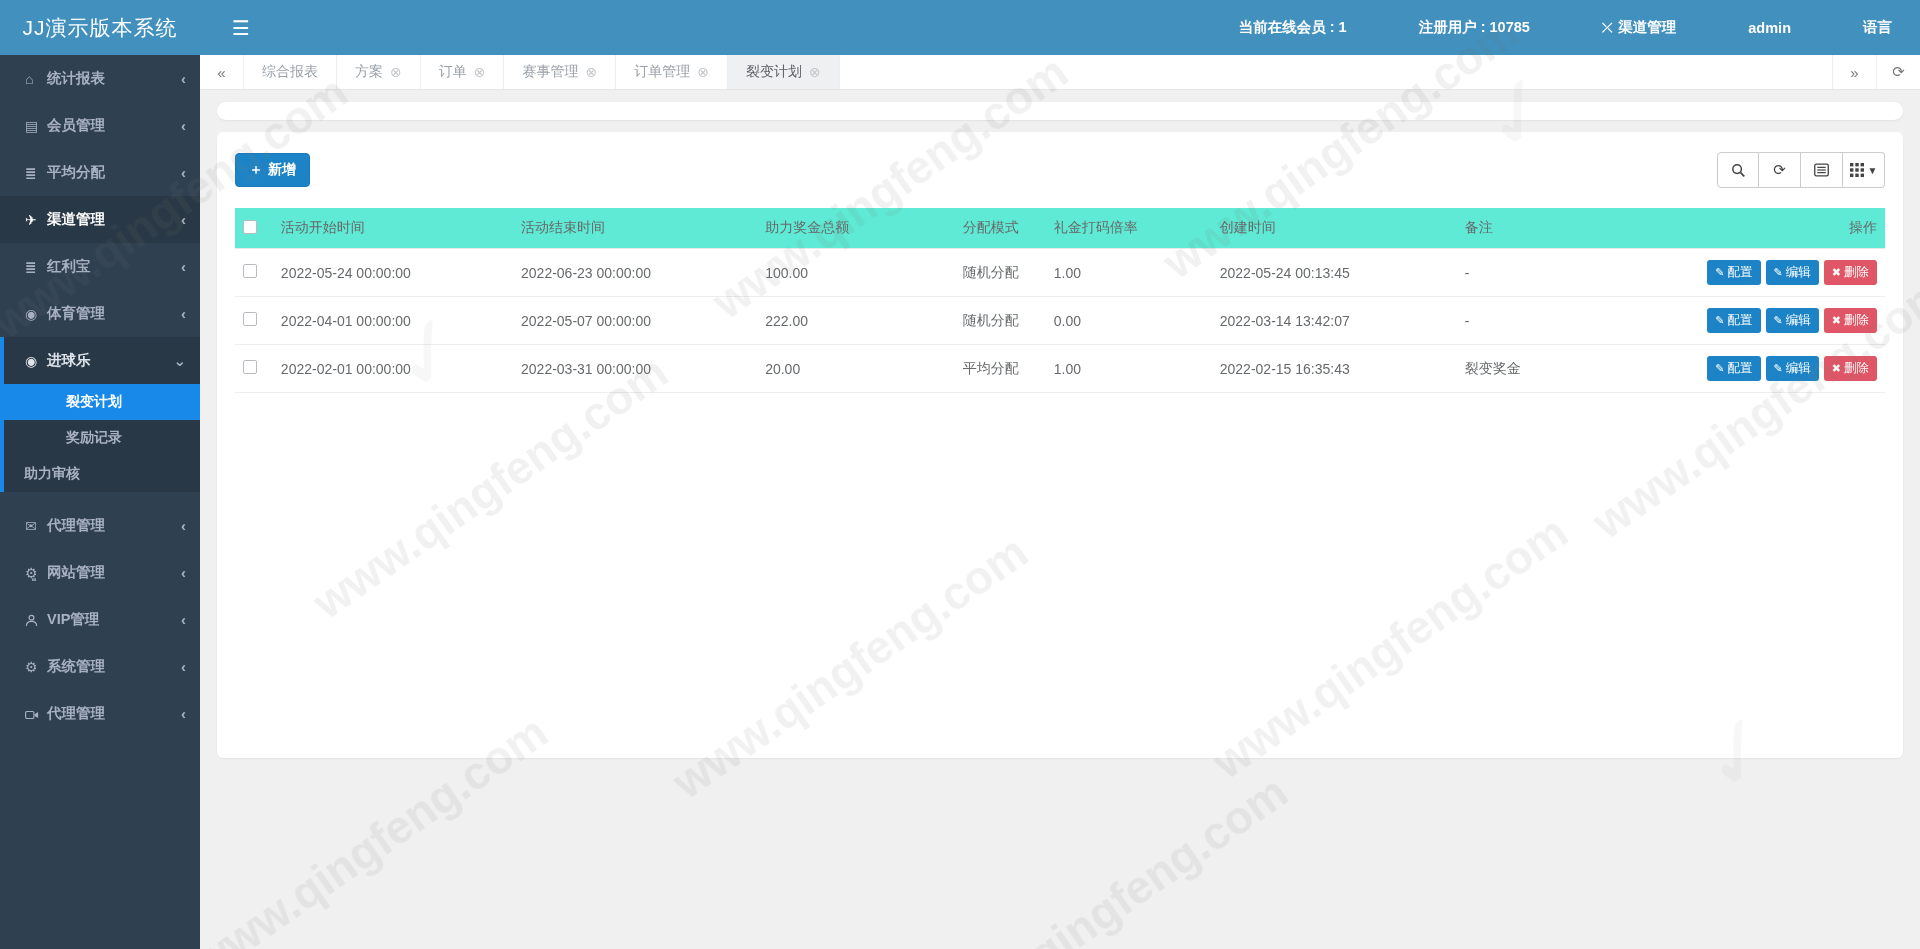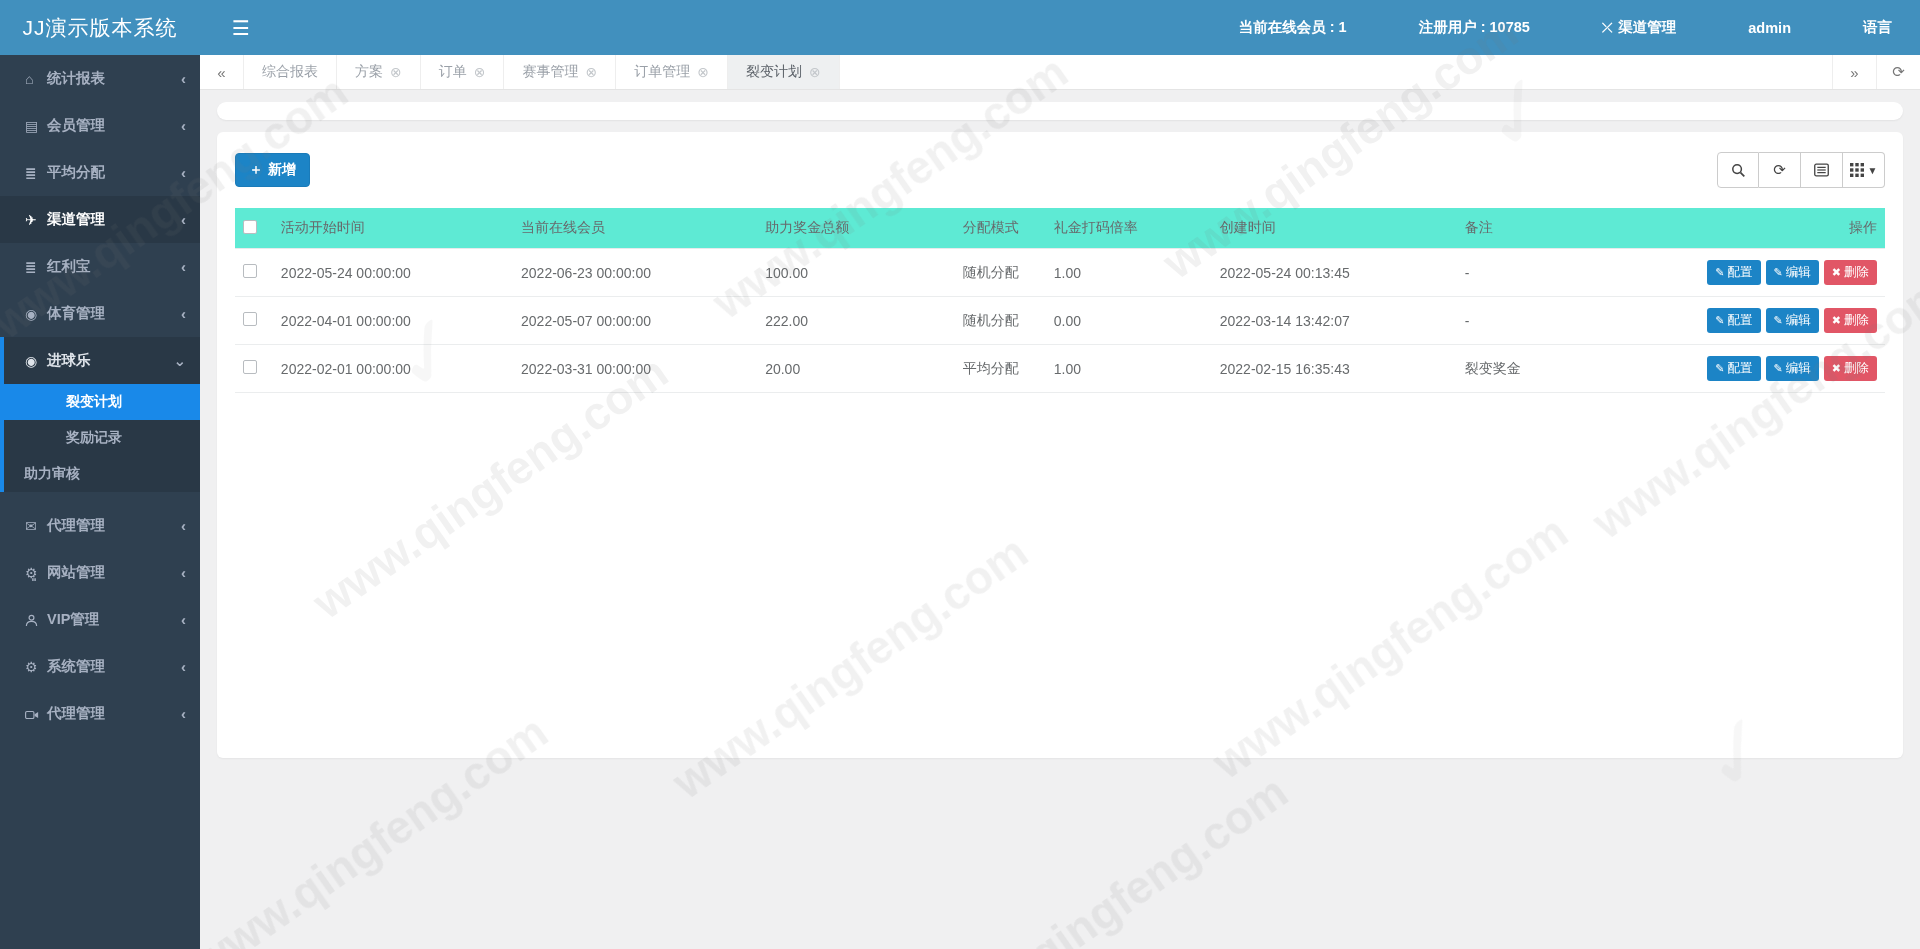--- a/index.html
+++ b/index.html
@@ -264,21 +264,21 @@
         <col style="width:92px">
           <col style="width:168px">
           <col style="width:248px">
           <col style="width:246px">
           <col>
       </colgroup>
       <thead>
         <tr>
           <th><span class="chk"></span></th>
           <th>活动开始时间</th>
-          <th>当前在线会员</th>
+          <th>活动结束时间</th>
           <th>助力奖金总额</th>
           <th>分配模式</th>
           <th>礼金打码倍率</th>
           <th>创建时间</th>
           <th>备注</th>
           <th style="text-align:right;">操作</th>
         </tr>
       </thead>
       <tbody>
         <tr>

